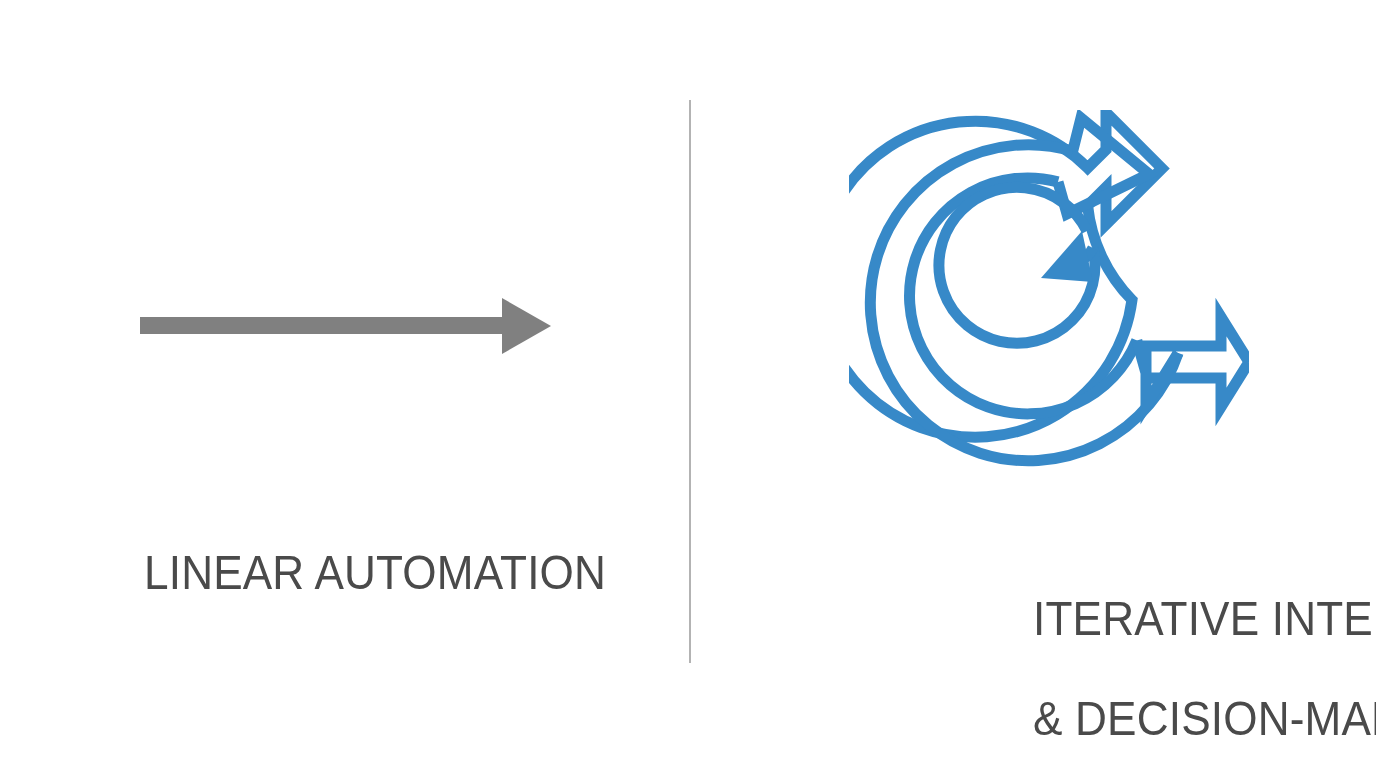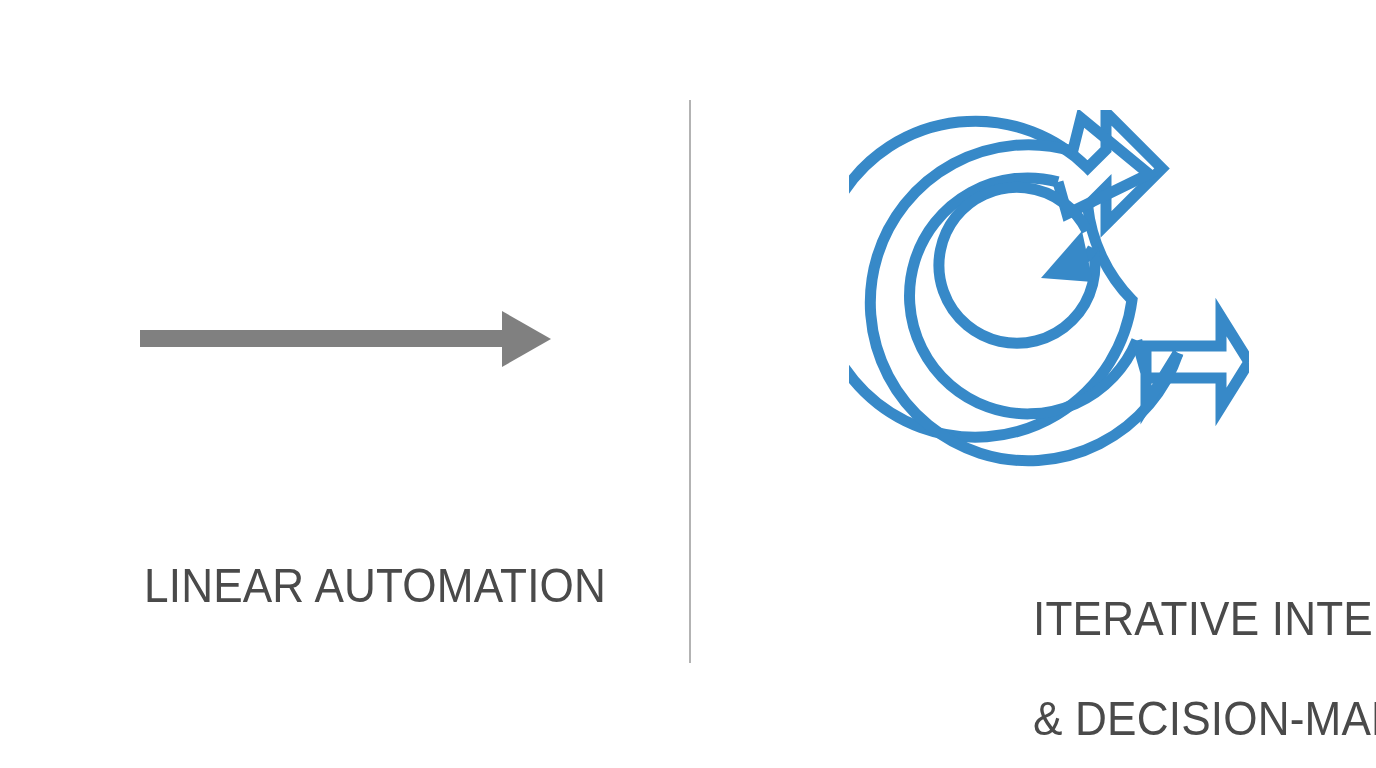--- a/index.html
+++ b/index.html
@@ -26,21 +26,21 @@
     top: 100px;
     width: 2px;
     height: 563px;
     background: #b3b3b3;
   }
 
   
   .panel-left {
     position: absolute;
     left: 0px;
-    top: 17px;
+    top: 4px;
     width: 689px;
     height: 619px;
   }
   .panel-right {
     position: absolute;
     left: 691px;
     top: 0px;
     width: 685px;
     height: 768px;
   }

